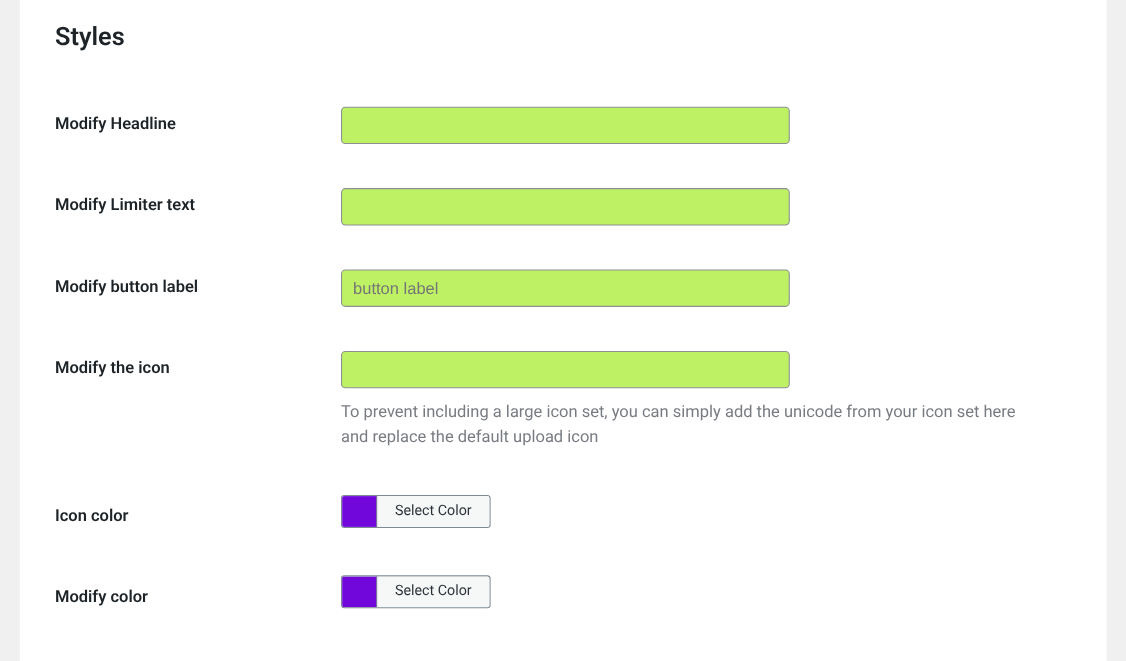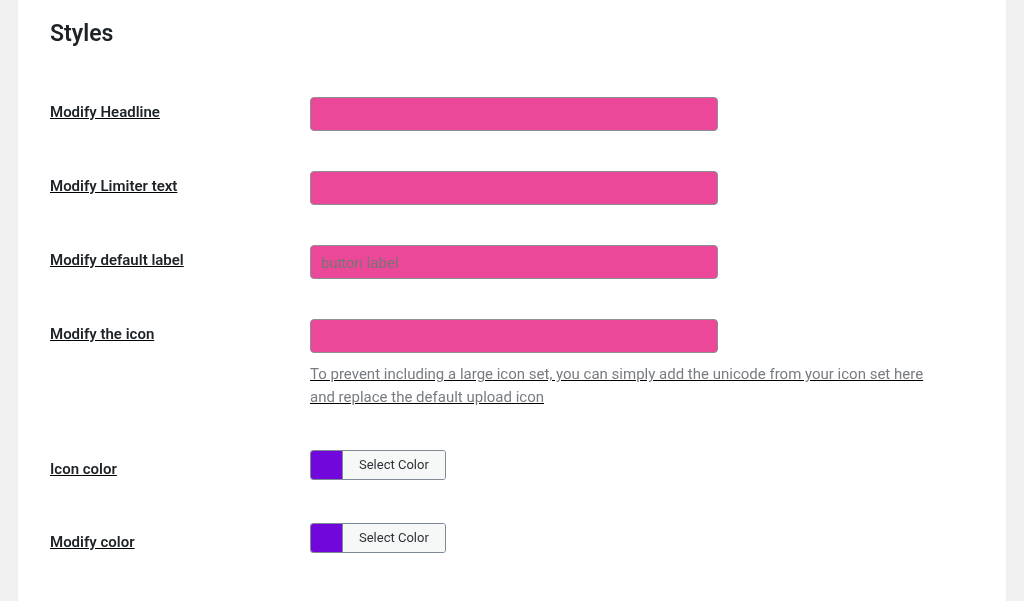--- a/index.html
+++ b/index.html
@@ -30,21 +30,20 @@
       color: #1d2327;
       margin-bottom: 50px;
     }
     .form-table {
       width: 100%;
     }
     .form-row {
       display: flex;
       align-items: flex-start;
       margin-bottom: 40px;
-      text-decoration: underline;
     }
     .form-row.tight {
       margin-bottom: 40px;
       align-items: center;
     }
     .form-label {
       width: 260px;
       flex-shrink: 0;
       font-size: 15px;
       font-weight: 600;
@@ -54,21 +53,21 @@
     .form-control {
       flex: 1;
     }
     .text-input {
       width: 408px;
       height: 34px;
       border: 1px solid #8c8f94;
       border-radius: 4px;
       padding: 4px 10px;
       font-size: 15px;
-      background: #ec4899;
+      background: #bef264;
       color: #2c3338;
       line-height: 1.4;
     }
     .description {
       margin-top: 10px;
       font-size: 15px;
       color: #787c82;
       line-height: 1.55;
       max-width: 640px;
     }
@@ -116,21 +115,21 @@
       </div>
 
       <div class="form-row">
         <div class="form-label">Modify Limiter text</div>
         <div class="form-control">
           <input type="text" class="text-input" value="" style="">
         </div>
       </div>
 
       <div class="form-row">
-        <div class="form-label">Modify default label</div>
+        <div class="form-label">Modify button label</div>
         <div class="form-control">
           <input type="text" class="text-input" placeholder="button label" style="">
         </div>
       </div>
 
       <div class="form-row">
         <div class="form-label">Modify the icon</div>
         <div class="form-control">
           <input type="text" class="text-input" value="" style="">
           <p class="description">To prevent including a large icon set, you can simply add the unicode from your icon set here and replace the default upload icon</p>

